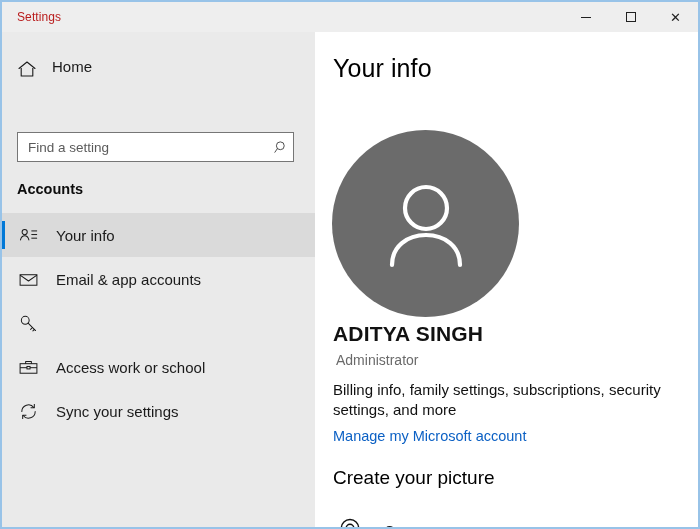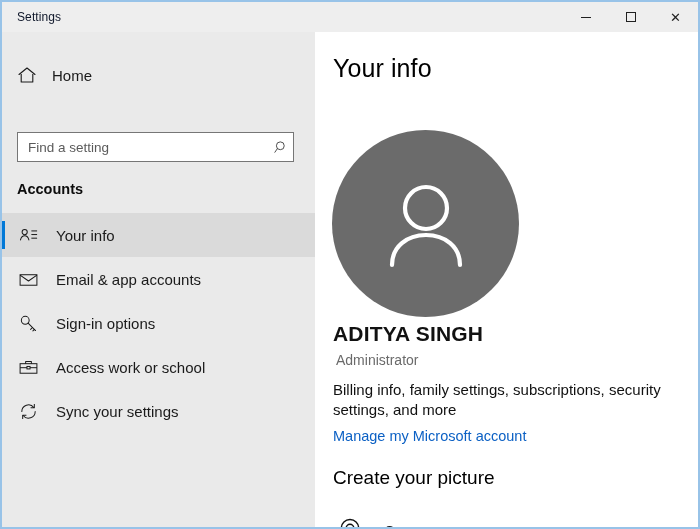--- a/index.html
+++ b/index.html
@@ -18,21 +18,21 @@
   }
   
   .titlebar {
     position: absolute; top: 0; left: 0;
     width: 696px; height: 30px;
     background: #eeeeee;
     display: flex; align-items: center;
   }
   .titlebar-text {
     position: absolute; left: 15px; top: 8px;
-    font-size: 12px; color: #0f172a;
+    font-size: 12px; color: #b91c1c;
     letter-spacing: .1px;
   }
   .win-controls {
     position: absolute; right: 0; top: 0;
     height: 30px; display: flex;
   }
   .win-btn {
     width: 45px; height: 30px;
     display: flex; align-items: center; justify-content: center;
     color: #202020;
@@ -47,21 +47,21 @@
 
   
   .sidebar {
     position: absolute; left: 0; top: 30px;
     width: 313px; height: 495px;
     background: #eaeaea;
   }
   .home-row {
     position: absolute; left: 0; top: 26px;
     width: 313px; height: 34px;
-    display: flex; align-items: center;
+    display: flex; 
     padding-left: 14px;
     cursor: default;
   }
   .home-icon { width: 22px; height: 22px; flex: 0 0 22px; }
   .home-label {
     margin-left: 14px; font-size: 15px; color: #1a1a1a;
   }
   .search-wrap {
     position: absolute; left: 15px; top: 100px;
     width: 277px; height: 30px;
@@ -239,21 +239,20 @@
 
       <div class="nav-item">
         <span class="nav-icon">
           <svg viewBox="0 0 22 22" width="21" height="21">
             <circle cx="7.6" cy="7.6" r="4.1" fill="none" stroke="#1a1a1a" stroke-width="1.05"></circle>
             <line x1="10.6" y1="10.6" x2="18.4" y2="18.4" stroke="#1a1a1a" stroke-width="1.05" stroke-linecap="round"></line>
             <line x1="15.2" y1="15.2" x2="13.2" y2="17.2" stroke="#1a1a1a" stroke-width="1.05" stroke-linecap="round"></line>
             <line x1="17.2" y1="17.2" x2="15.6" y2="18.8" stroke="#1a1a1a" stroke-width="1.05" stroke-linecap="round"></line>
           </svg>
         </span>
-        <span class="nav-label">Sign-in options</span>
       </div>
 
       <div class="nav-item">
         <span class="nav-icon">
           <svg viewBox="0 0 22 22" width="21" height="21">
             <rect x="2.2" y="7" width="17.6" height="10" fill="none" stroke="#1a1a1a" stroke-width="1.05"></rect>
             <path d="M8 7 L8 4.6 L14 4.6 L14 7" fill="none" stroke="#1a1a1a" stroke-width="1.05" stroke-linejoin="round"></path>
             <line x1="2.2" y1="11.2" x2="19.8" y2="11.2" stroke="#1a1a1a" stroke-width="1.05"></line>
             <rect x="9.4" y="9.9" width="3.2" height="2.6" fill="#eaeaea" stroke="#1a1a1a" stroke-width="1.05"></rect>
           </svg>

